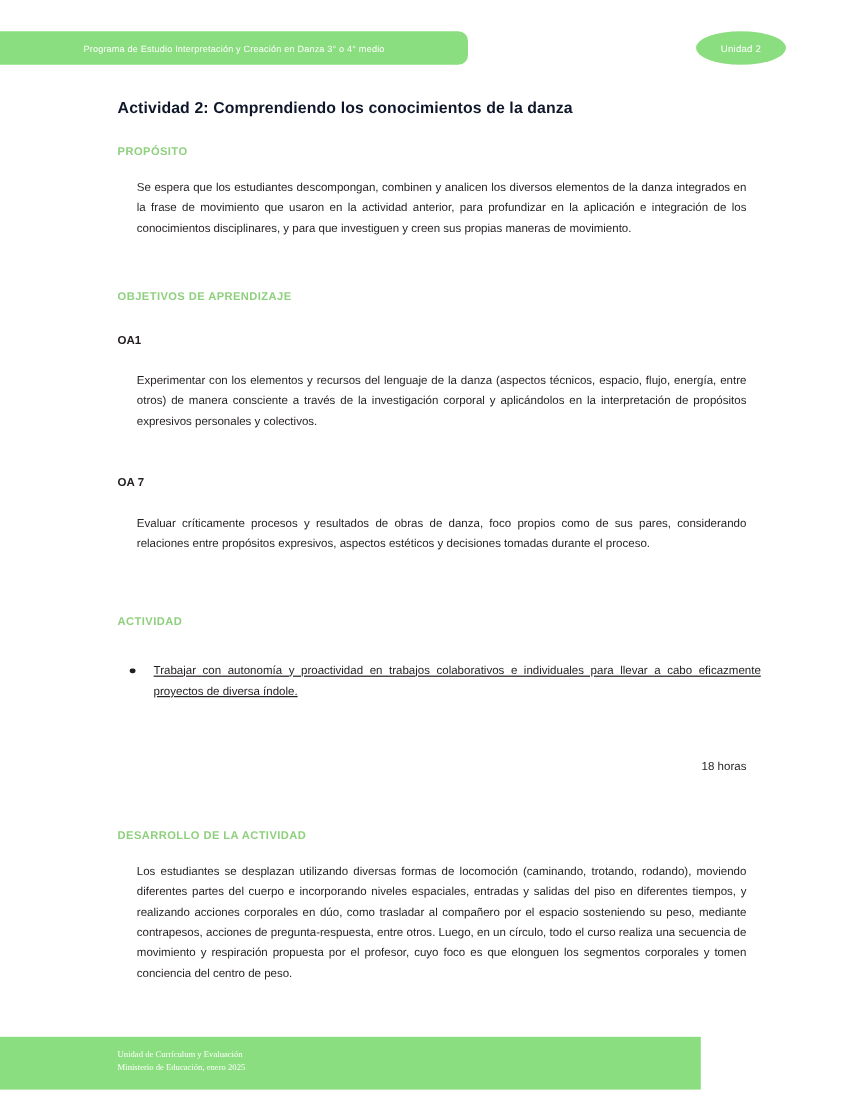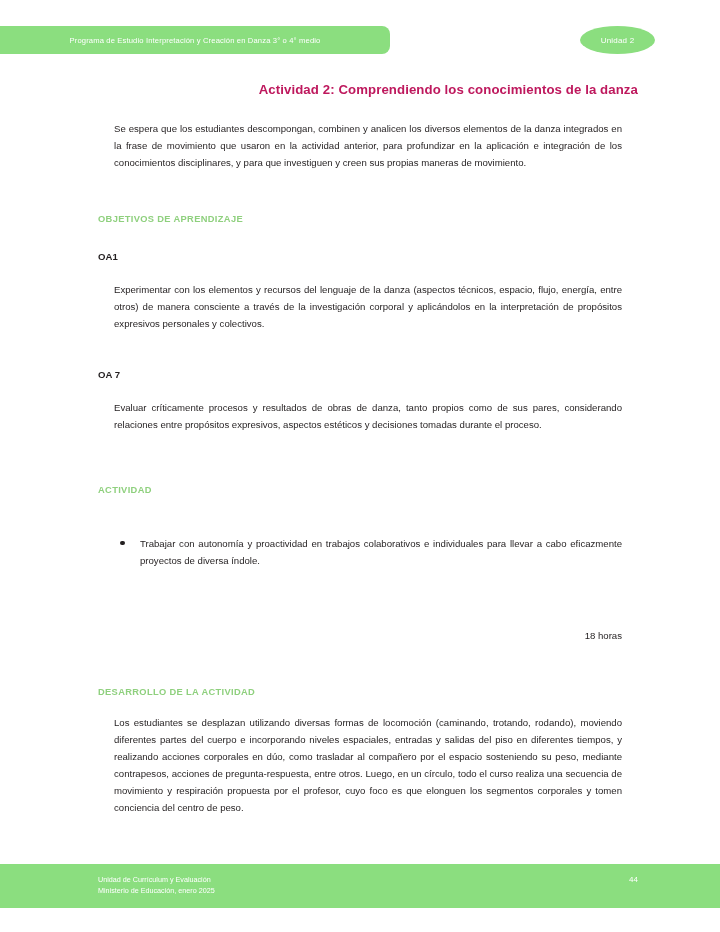--- a/index.html
+++ b/index.html
@@ -65,27 +65,26 @@
 
   
   .content {
     position: absolute;
     left: 98px;
     top: 82px;
     width: 540px;
   }
 
   .activity-title {
-    color: #be185d;
+    color: #0f172a;
     font-size: 13.2px;
     font-weight: bold;
     letter-spacing: 0.1px;
     margin: 0 0 22px 0;
     line-height: 1.2;
-    text-align: right;
   }
 
   .section-heading {
     color: #8FD07E;
     font-size: 9.3px;
     font-weight: bold;
     letter-spacing: 0.35px;
     margin: 0 0 5px 0;
     line-height: 1.3;
   }
@@ -110,23 +109,24 @@
     line-height: 1.78;
     margin: 0;
     color: #231f20;
   }
   .gap-md { height: 18px; }
   .gap-lg { height: 26px; }
   .gap-xl { height: 34px; }
 
   
   .bullet-list {
-    margin: 16px;
+    margin: 4px;
     padding: 0;
     list-style: none;
+    text-decoration: underline;
   }
   .bullet-item {
     position: relative;
     padding-left: 26px;
     font-size: 9.6px;
     line-height: 1.78;
     text-align: justify;
     color: #231f20;
   }
   .bullet-marker {
@@ -137,23 +137,24 @@
     height: 4.5px;
     background: #231f20;
     border-radius: 50%;
   }
 
   
   .footer {
     position: absolute;
     left: 0;
     bottom: 24px;
-    width: 720px;
+    width: 584px;
     height: 44px;
     background: #8BDE7F;
+    font-family: Liberation Serif, serif;
   }
   .footer-inner {
     position: relative;
     width: 720px;
     height: 44px;
   }
   .footer-left {
     position: absolute;
     left: 98px;
     top: 10px;
@@ -178,35 +179,36 @@
   </div>
   <div class="unit-badge">
     <span class="unit-badge-text">Unidad 2</span>
   </div>
 </div>
 
 <div class="content">
 
   <h1 class="activity-title">Actividad 2: Comprendiendo los conocimientos de la danza</h1>
 
+  <div class="section-heading">PROPÓSITO</div>
   <p class="body-text">Se espera que los estudiantes descompongan, combinen y analicen los diversos elementos de la danza integrados en la frase de movimiento que usaron en la actividad anterior, para profundizar en la aplicación e integración de los conocimientos disciplinares, y para que investiguen y creen sus propias maneras de movimiento.</p>
 
   <div class="gap-lg"></div>
 
   <div class="section-heading">OBJETIVOS DE APRENDIZAJE</div>
 
   <div class="gap-md"></div>
 
   <div class="oa-label">OA1</div>
   <p class="body-text">Experimentar con los elementos y recursos del lenguaje de la danza (aspectos técnicos, espacio, flujo, energía, entre otros) de manera consciente a través de la investigación corporal y aplicándolos en la interpretación de propósitos expresivos personales y colectivos.</p>
 
   <div class="gap-md"></div>
 
   <div class="oa-label">OA 7</div>
-  <p class="body-text">Evaluar críticamente procesos y resultados de obras de danza, tanto propios como de sus pares, considerando relaciones entre propósitos expresivos, aspectos estéticos y decisiones tomadas durante el proceso.</p>
+  <p class="body-text">Evaluar críticamente procesos y resultados de obras de danza, foco propios como de sus pares, considerando relaciones entre propósitos expresivos, aspectos estéticos y decisiones tomadas durante el proceso.</p>
 
   <div class="gap-xl"></div>
 
   <div class="section-heading">ACTIVIDAD</div>
 
   <div class="gap-md"></div>
 
   <ul class="bullet-list">
     <li class="bullet-item">
       <span class="bullet-marker"></span>

